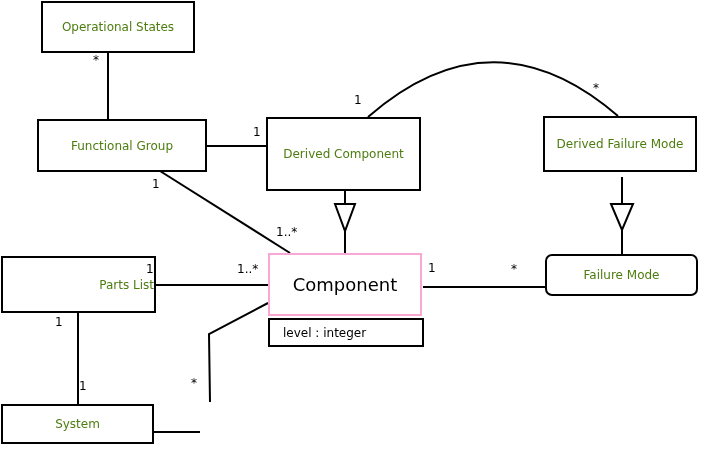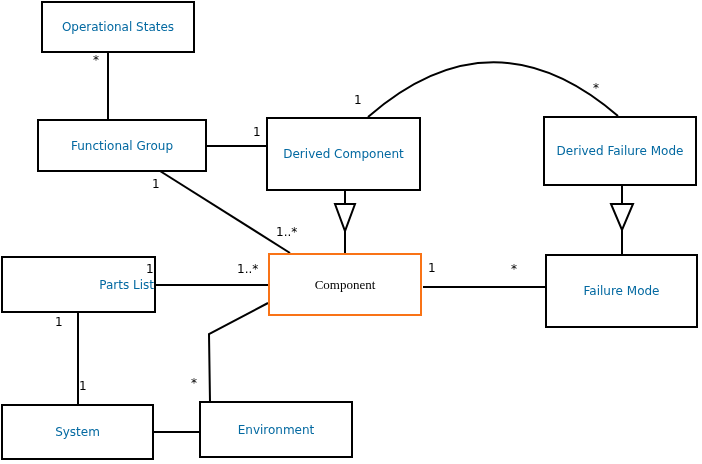--- a/index.html
+++ b/index.html
@@ -26,38 +26,37 @@
   .class-box {
     position: absolute;
     box-sizing: border-box;
     background: #ffffff;
     border: 2px solid #000000;
     display: flex;
     align-items: center;
     justify-content: center;
     z-index: 2;
     font-size: 12px;
-    color: #0369a1;
+    color: #4d7c0f;
     white-space: nowrap;
   }
   .compartment-stack {
     position: absolute;
     z-index: 2;
   }
   .compartment-stack .title-compartment {
     box-sizing: border-box;
     background: #ffffff;
-    border: 2px solid #f97316;
+    border: 2px solid #f9a8d4;
     display: flex;
     align-items: center;
     justify-content: center;
-    font-size: 13px;
+    font-size: 18px;
     color: #000000;
     white-space: nowrap;
-    font-family: Liberation Serif, serif;
   }
   .compartment-stack .attr-compartment {
     box-sizing: border-box;
     background: #ffffff;
     border: 2px solid #000000;
     display: flex;
     align-items: center;
     font-size: 12px;
     color: #000000;
     padding-left: 13px;
@@ -110,45 +109,45 @@
   </div>
 
   <div class="class-box" style="left:37px; top:119px; width:170px; height:53px;">
     <span>Functional Group</span>
   </div>
 
   <div class="class-box" style="left:266px; top:117px; width:155px; height:74px;">
     <span>Derived Component</span>
   </div>
 
-  <div class="class-box" style="left:543px; top:116px; width:154px; height:70px;">
+  <div class="class-box" style="left:543px; top:116px; width:154px; height:56px;">
     <span>Derived Failure Mode</span>
   </div>
 
   <div class="class-box" style="left:1px; top:256px; width:155px; height:57px;justify-content:flex-end;">
     <span>Parts List</span>
   </div>
 
   <div class="compartment-stack" style="left:268px; top:253px;">
     <div class="title-compartment" style="width:154px; height:63px;">
       <span>Component</span>
     </div>
+    <div class="attr-compartment" style="width:156px; height:29px;">
+      <span>level : integer</span>
+    </div>
   </div>
 
-  <div class="class-box" style="left:545px; top:254px; width:153px; height:74px;">
+  <div class="class-box" style="left:545px; top:254px; width:153px; height:42px;border-radius:7px;">
     <span>Failure Mode</span>
   </div>
 
-  <div class="class-box" style="left:1px; top:404px; width:153px; height:56px;">
+  <div class="class-box" style="left:1px; top:404px; width:153px; height:40px;">
     <span>System</span>
   </div>
 
-  <div class="class-box" style="left:199px; top:401px; width:154px; height:57px;">
-    <span>Environment</span>
-  </div>
 
   <div class="mult-label" style="left:93px; top:53px;">*</div>
 
   <div class="mult-label" style="left:253px; top:125px;">1</div>
 
   <div class="mult-label" style="left:152px; top:177px;">1</div>
   <div class="mult-label" style="left:276px; top:225px;">1..*</div>
 
   <div class="mult-label" style="left:354px; top:93px;">1</div>
   <div class="mult-label" style="left:593px; top:81px;">*</div>

